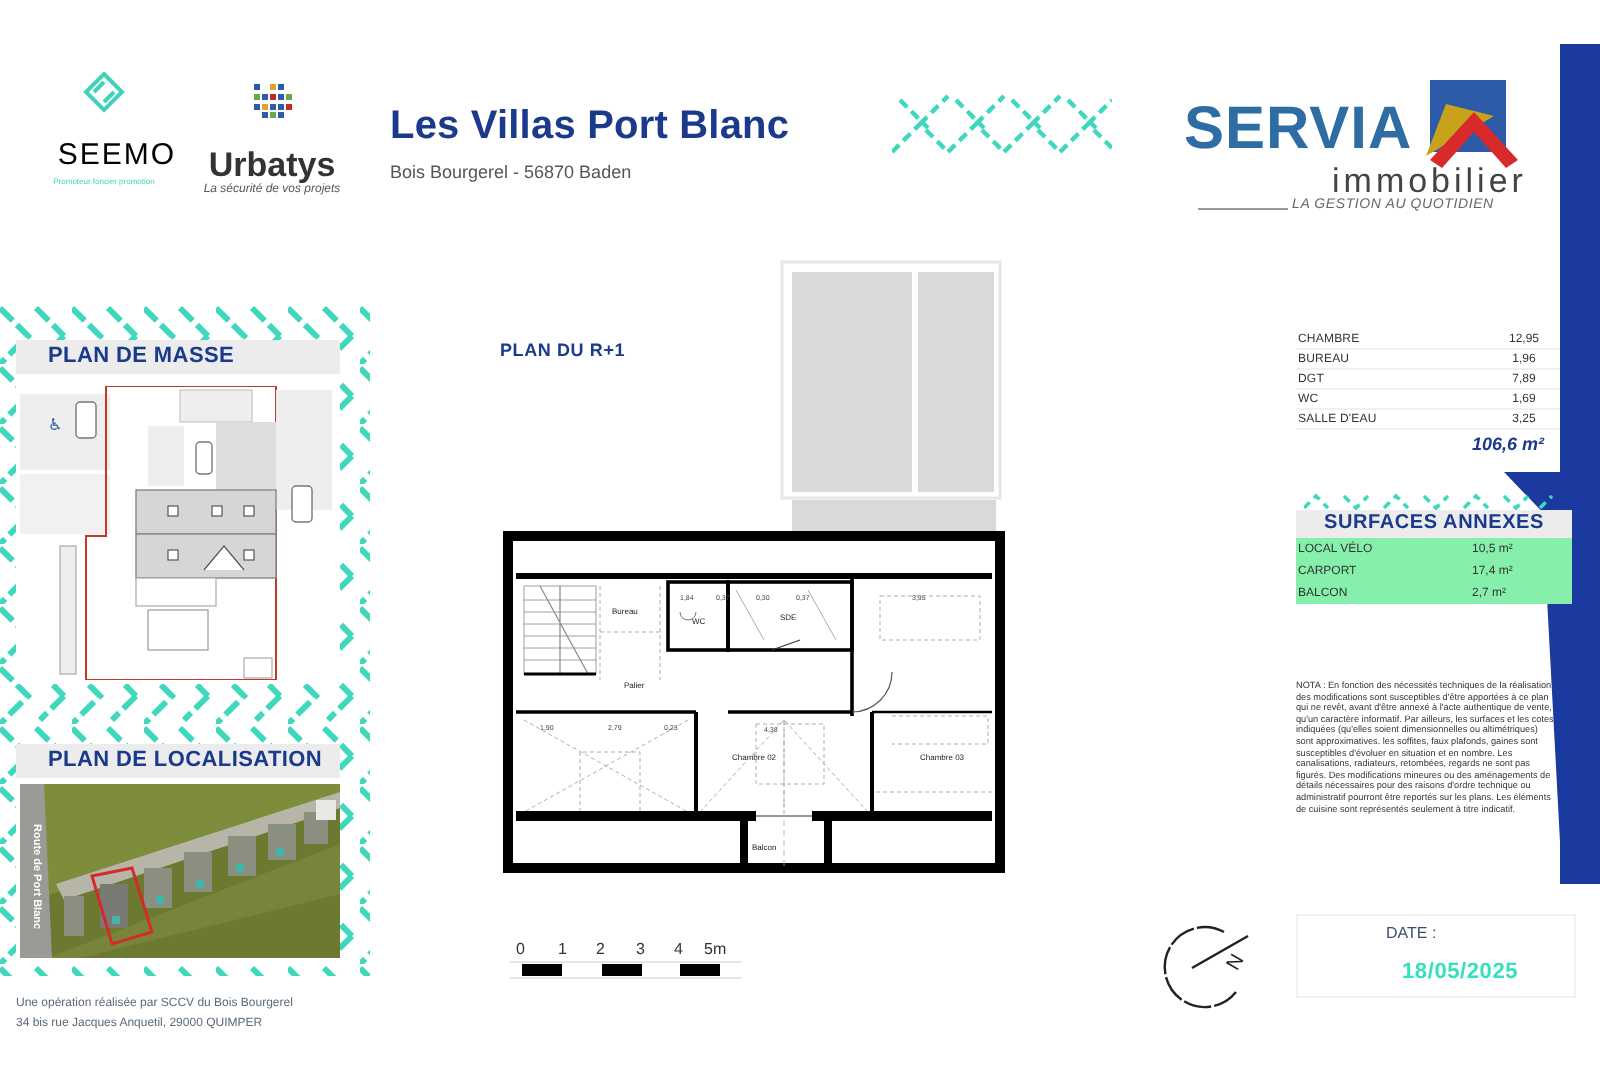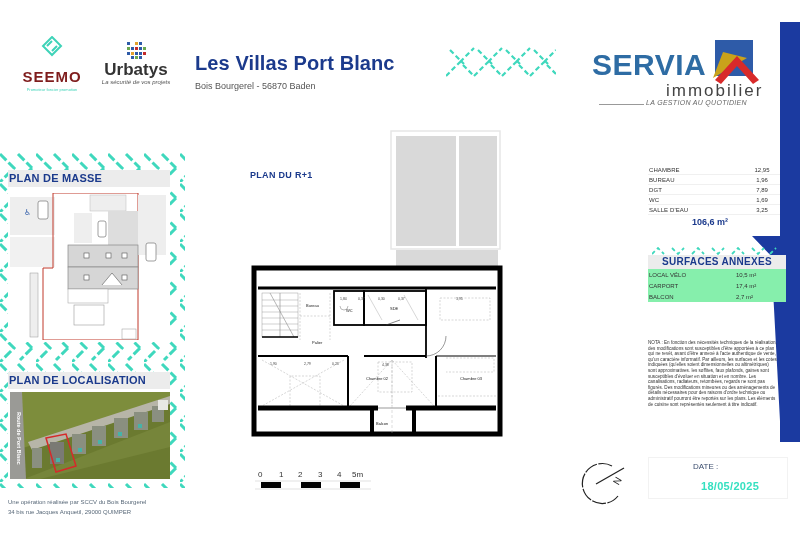--- a/index.html
+++ b/index.html
@@ -2,27 +2,27 @@
 <html><head>
 <meta charset="utf-8">
 <style>
   * { box-sizing: border-box; margin: 0; padding: 0; }
   html, body { width: 800px; height: 540px; overflow: hidden; background: #ffffff; }
   body { position: relative; font-family: "Liberation Sans", "DejaVu Sans", sans-serif; color: #222; }
 
   
   .seemo { position: absolute; left: 16px; top: 36px; width: 72px; height: 60px; text-align: center; }
   .seemo-mark { width: 30px; height: 26px; margin: 0 auto; }
-  .seemo-name { font-size: 15px; letter-spacing: 1px; color: #7f1d1d; margin-top: 2px; font-weight: 700; }
+  .seemo-name { font-size: 15px; letter-spacing: 1px; color: #000000; margin-top: 2px; font-weight: 400; text-align: right; }
   .seemo-tag { font-size: 4px; color: #3fd3b8; margin-top: 2px; }
 
   .urbatys { position: absolute; left: 96px; top: 42px; width: 80px; height: 54px; text-align: center; }
   .urbatys-mark { width: 22px; height: 18px; margin: 0 auto; display: grid; grid-template-columns: repeat(5, 3px); gap: 1px; justify-content: center; }
   .urbatys-mark span { width: 3px; height: 3px; display: block; }
-  .urbatys-name { font-size: 17px; font-weight: 700; color: #333; margin-top: 1px; line-height: 18px; }
+  .urbatys-name { font-size: 17px; font-weight: 700; color: #333; margin-top: 14px; line-height: 18px; }
   .urbatys-tag { font-size: 6px; font-style: italic; color: #555; }
 
   .project-title { position: absolute; left: 195px; top: 52px; font-size: 20px; font-weight: 700; color: #1b3a8c; letter-spacing: 0.1px; }
   .project-sub { position: absolute; left: 195px; top: 81px; font-size: 9px; color: #555; }
 
   .header-pattern { position: absolute; left: 446px; top: 46px; width: 110px; height: 36px; }
 
   
   .servia { position: absolute; left: 585px; top: 38px; width: 175px; height: 90px; }
   .servia-name { position: absolute; left: 7px; top: 12px; font-size: 30px; font-weight: 700; color: #2e6ca4; letter-spacing: 0.5px; line-height: 30px; text-align: right; }
@@ -33,42 +33,42 @@
   .servia-sub { position: absolute; left: 8px; top: 75px; font-size: 9px; font-weight: 700; color: #c32b2b; letter-spacing: 0.3px; }
 
   
   .blue-panel { position: absolute; left: 780px; top: 22px; width: 20px; height: 420px; background: #1b3aa0; }
   .blue-panel-b { position: absolute; left: 752px; top: 236px; width: 48px; height: 200px; background: #1b3aa0; clip-path: polygon(0 0, 100% 0, 100% 100%, 60% 100%, 40% 10%); }
 
   .rooms-table { position: absolute; left: 648px; top: 165px; width: 132px; background: #fff; }
   .rooms-table .row { display: flex; height: 10px; align-items: center; border-bottom: 1px solid #f0f0f0; }
   .rooms-table .lbl { flex: 1; font-size: 6px; color: #333; padding-left: 1px; letter-spacing: 0.1px; }
   .rooms-table .val { width: 36px; font-size: 6px; color: #333; text-align: center; }
-  .rooms-table .total { display: flex; justify-content: center; height: 14px; align-items: center; }
+  .rooms-table .total { display: flex; justify-content: flex-end; height: 14px; align-items: center; font-style: italic; }
   .rooms-table .total span { font-size: 9px; font-weight: 700; color: #1b3a8c; padding-right: 8px; }
 
   .annex-pattern { position: absolute; left: 652px; top: 246px; width: 128px; height: 10px; }
   .annex-box { position: absolute; left: 648px; top: 255px; width: 138px; background: #86efac; }
   .annex-title { background: #ececec; font-size: 10px; font-weight: 700; color: #1b3a8c; text-align: center; height: 14px; line-height: 14px; letter-spacing: 0.3px; }
   .annex-row { display: flex; height: 11px; align-items: center; }
   .annex-row .lbl { flex: 1; font-size: 6px; color: #333; padding-left: 1px; }
   .annex-row .val { width: 50px; font-size: 6px; color: #333; }
 
   .nota { position: absolute; left: 648px; top: 340px; width: 130px; font-size: 4.6px; line-height: 5.6px; color: #333; }
 
   
   .north { position: absolute; left: 578px; top: 460px; width: 50px; height: 46px; }
   .date-box { position: absolute; left: 648px; top: 457px; width: 140px; height: 42px; border: 1px solid #f2f2f2; }
   .date-lbl { position: absolute; left: 44px; top: 4px; font-size: 8px; color: #3b4d6e; }
   .date-val { position: absolute; left: 52px; top: 22px; font-size: 11px; font-weight: 700; color: #34e0c0; letter-spacing: 0.3px; }
 
   
   .left-pattern { position: absolute; left: 0; width: 185px; }
   .panel-box { position: absolute; left: 8px; width: 162px; background: #fff; }
-  .panel-title { position: absolute; left: 8px; width: 162px; height: 17px; background: #ececec; padding-left: 1px; font-size: 11px; font-weight: 700; color: #1b3a8c; line-height: 17px; letter-spacing: 0.2px; }
+  .panel-title { position: absolute; left: 8px; width: 162px; height: 17px; background: #ececec; padding-left: 16px; font-size: 11px; font-weight: 700; color: #1b3a8c; line-height: 17px; letter-spacing: 0.2px; }
 
   .masse-plan { position: absolute; left: 10px; top: 193px; width: 158px; height: 147px; }
   .loc-map { position: absolute; left: 10px; top: 392px; width: 160px; height: 87px; overflow: hidden; }
 
   .credits { position: absolute; left: 8px; top: 497px; font-size: 6px; line-height: 10px; color: #5a6a7a; }
 
   
   .plan-title { position: absolute; left: 250px; top: 170px; font-size: 9px; font-weight: 700; color: #1b3a8c; letter-spacing: 0.3px; }
   .floorplan { position: absolute; left: 250px; top: 130px; width: 255px; height: 312px; }
 

